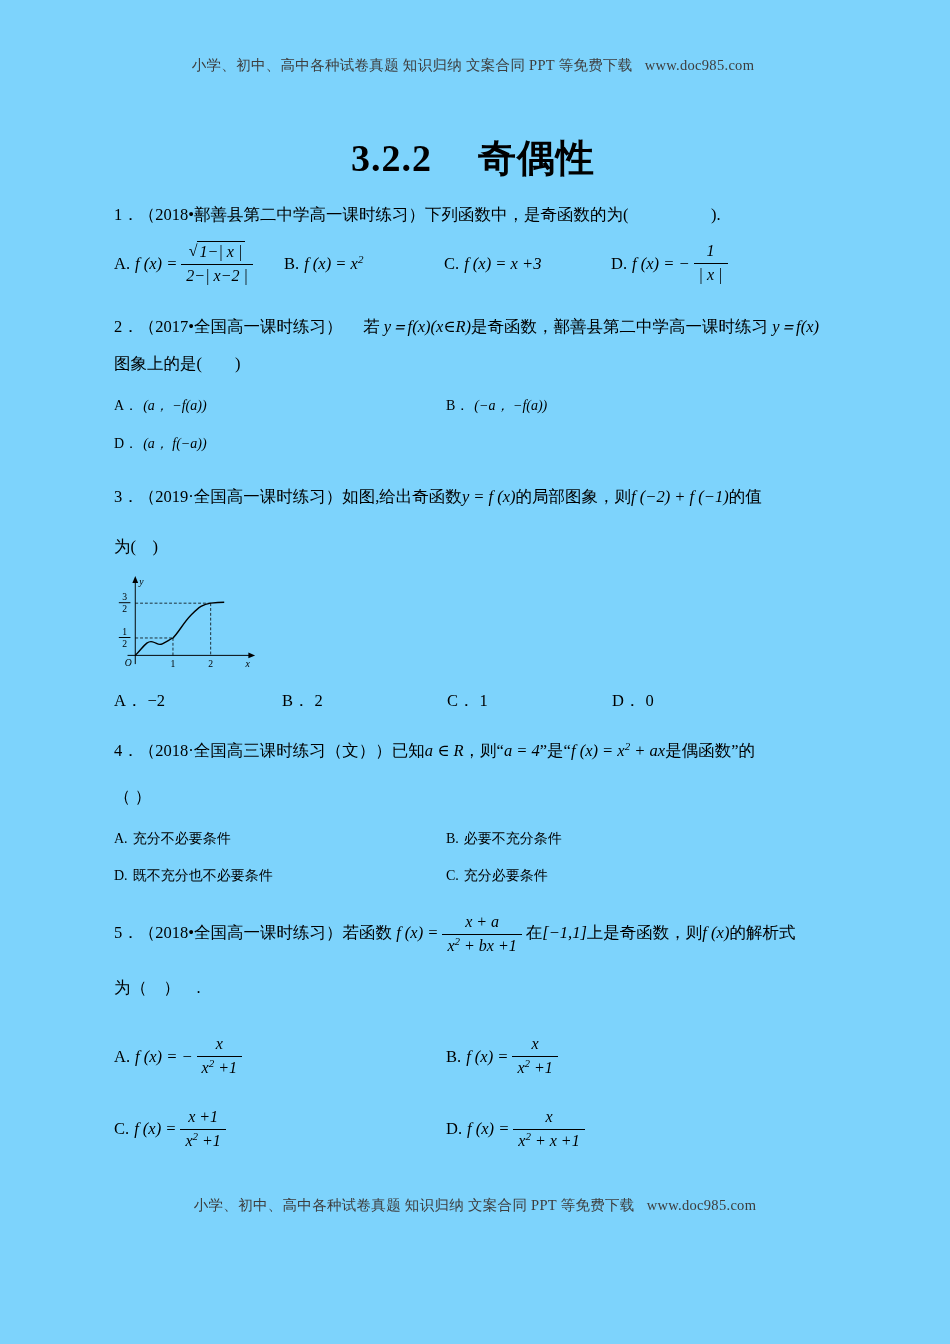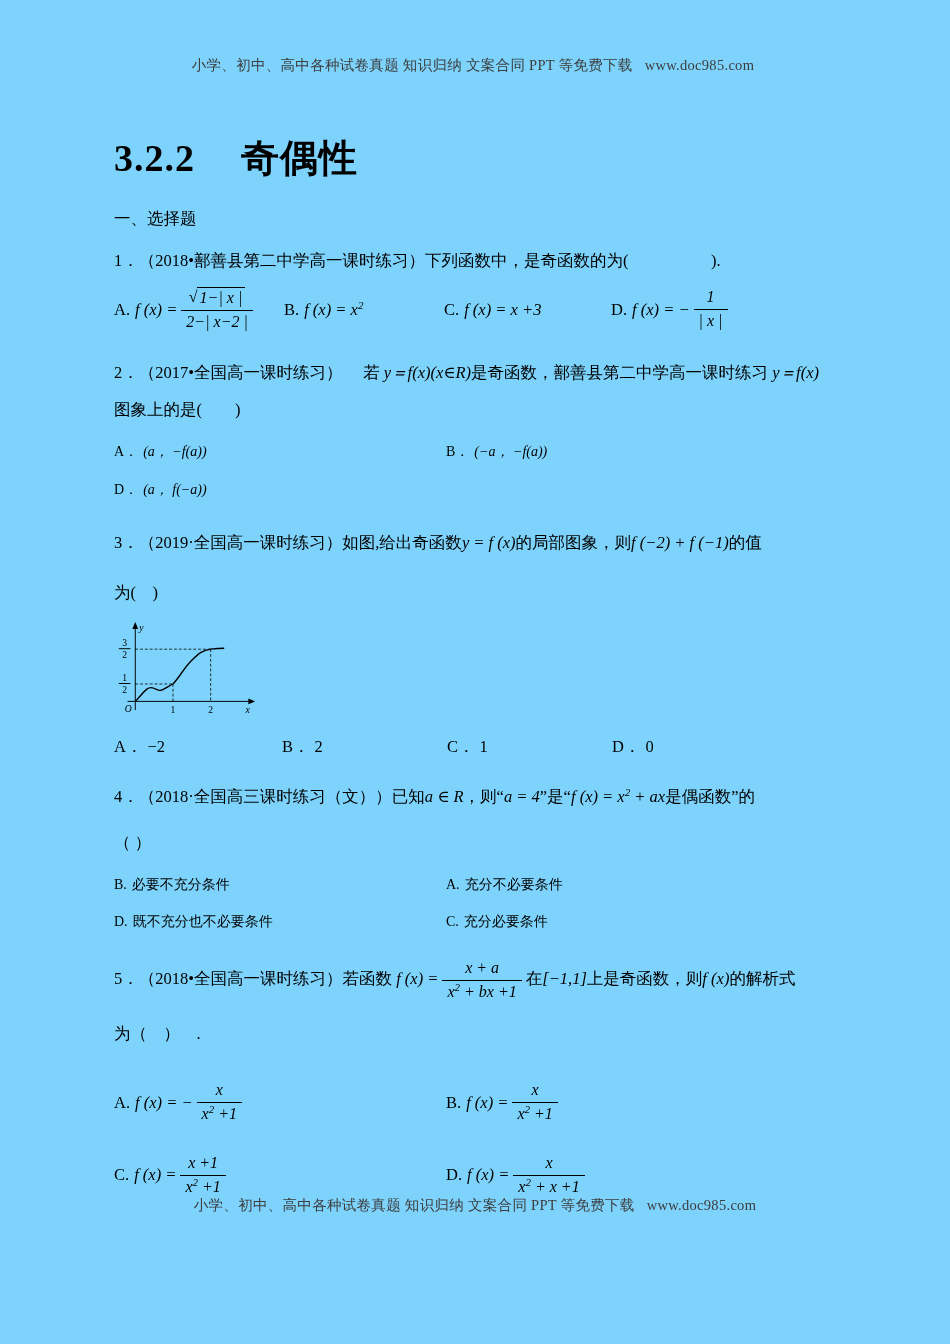--- a/index.html
+++ b/index.html
@@ -2,21 +2,21 @@
 <html><head>
 <meta charset="utf-8">
 <style>
   *{margin:0;padding:0;box-sizing:border-box}
   html,body{background:#fff}
   .page{position:relative;width:950px;height:1344px;margin:0 auto;background:#7dd3fc;
         color:#000;font-family:"Liberation Serif","DejaVu Serif",serif;
         padding:56px 118px 0 114px;overflow:hidden}
   .site-note{text-align:center;font-size:14.5px;color:#3d3d3d;letter-spacing:.3px}
   .site-note .url{margin-left:12px}
-  .title{margin-top:58px;font-size:38px;font-weight:700;letter-spacing:1px}
+  .title{text-align:center;margin-top:58px;font-size:38px;font-weight:700;letter-spacing:1px}
   .title .name{margin-left:46px}
   .section{margin-top:24px;font-size:16.5px}
   .stem{margin-top:12px;font-size:16.5px;line-height:2.3}
   .qgap{margin-top:20px}
   .m{font-style:italic}
   sup{font-size:11px;line-height:0}
   .frac{display:inline-block;vertical-align:middle;text-align:center;line-height:1.3;margin:0 4px;font-size:16px}
   .frac .num{display:block;padding:1px 5px;border-bottom:1.2px solid #000}
   .frac .den{display:block;padding:1px 5px}
   .sqrt{display:inline-flex;align-items:flex-start}
@@ -54,21 +54,20 @@
 <div class="page">
 
   <div class="site-note">
     <span>小学、初中、高中各种试卷真题 知识归纳 文案合同 PPT 等免费下载</span><span class="url">www.doc985.com</span>
   </div>
 
   <h1 class="title">
     <span>3.2.2</span><span class="name">奇偶性</span>
   </h1>
 
-  <div class="section">一、选择题</div>
 
   <p class="stem">1．（2018•鄯善县第二中学高一课时练习）下列函数中，是奇函数的为(　　　　　).</p>
   <div class="optrow4 q1row">
     <span class="opt">
       <span class="lab">A.</span>
       <span class="m">f (x) =</span>
       <span class="frac">
         <span class="num">
           <span class="sqrt">
             <span class="rsign">√</span>
@@ -154,22 +153,22 @@
         <span class="lab">D．</span>
         <span>0</span>
       </span>
   </div>
 
   <p class="stem qgap">
     <span>4．（2018·全国高三课时练习（文））已知</span><span class="m">a ∈ R</span><span>，则“</span><span class="m">a = 4</span><span>”是“</span><span class="m"><span>f (x) = x</span><sup>2</sup><span> + ax</span></span><span>是偶函数”的</span>
   </p>
   <p class="paren-line">（ ）</p>
   <div class="optrow2">
+    <span class="opt"><span class="lab">A.</span><span>充分不必要条件</span></span>
     <span class="opt"><span class="lab">B.</span><span>必要不充分条件</span></span>
-    <span class="opt"><span class="lab">A.</span><span>充分不必要条件</span></span>
   </div>
   <div class="optrow2">
     <span class="opt"><span class="lab">D.</span><span>既不充分也不必要条件</span></span>
     <span class="opt"><span class="lab">C.</span><span>充分必要条件</span></span>
   </div>
 
   <p class="stem qgap">
     <span>5．（2018•全国高一课时练习）若函数</span>
     <span class="m">f (x) =</span><span class="frac"><span class="num m">x + a</span><span class="den m"><span>x</span><sup>2</sup><span> + bx +1</span></span></span><span>在</span><span class="m">[−1,1]</span><span>上是奇函数，则</span><span class="m">f (x)</span><span>的解析式</span>
   </p>

